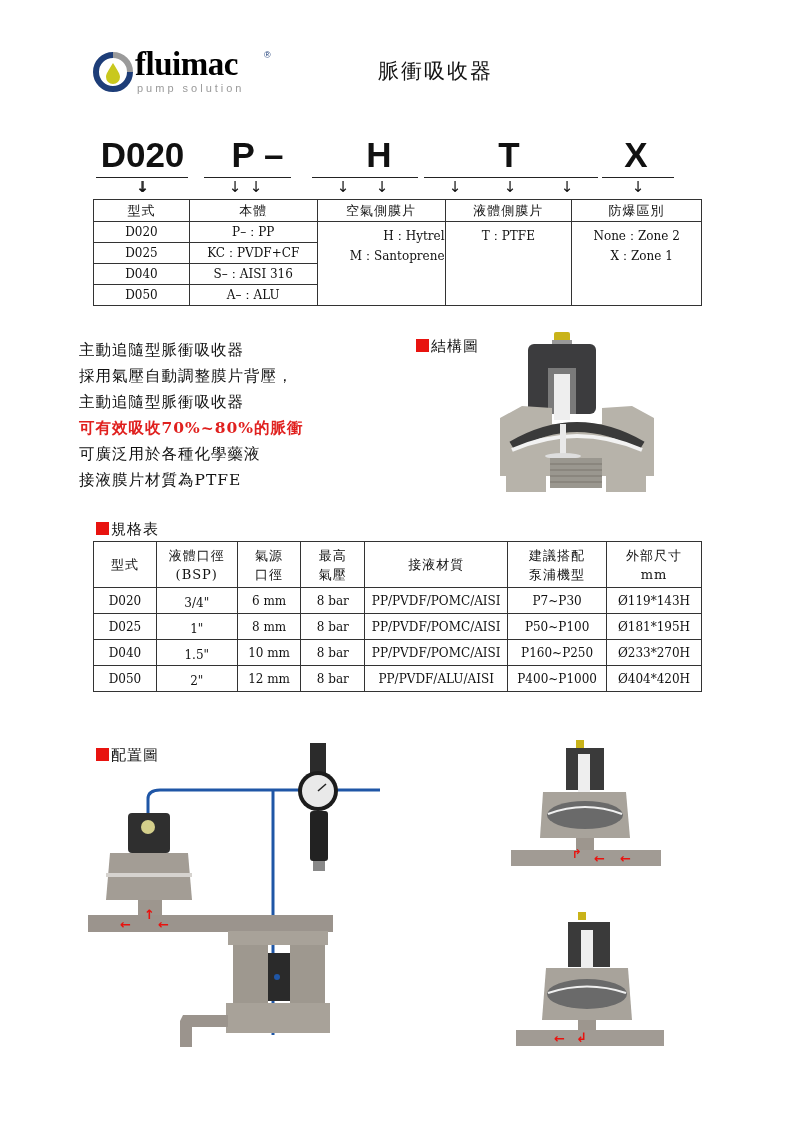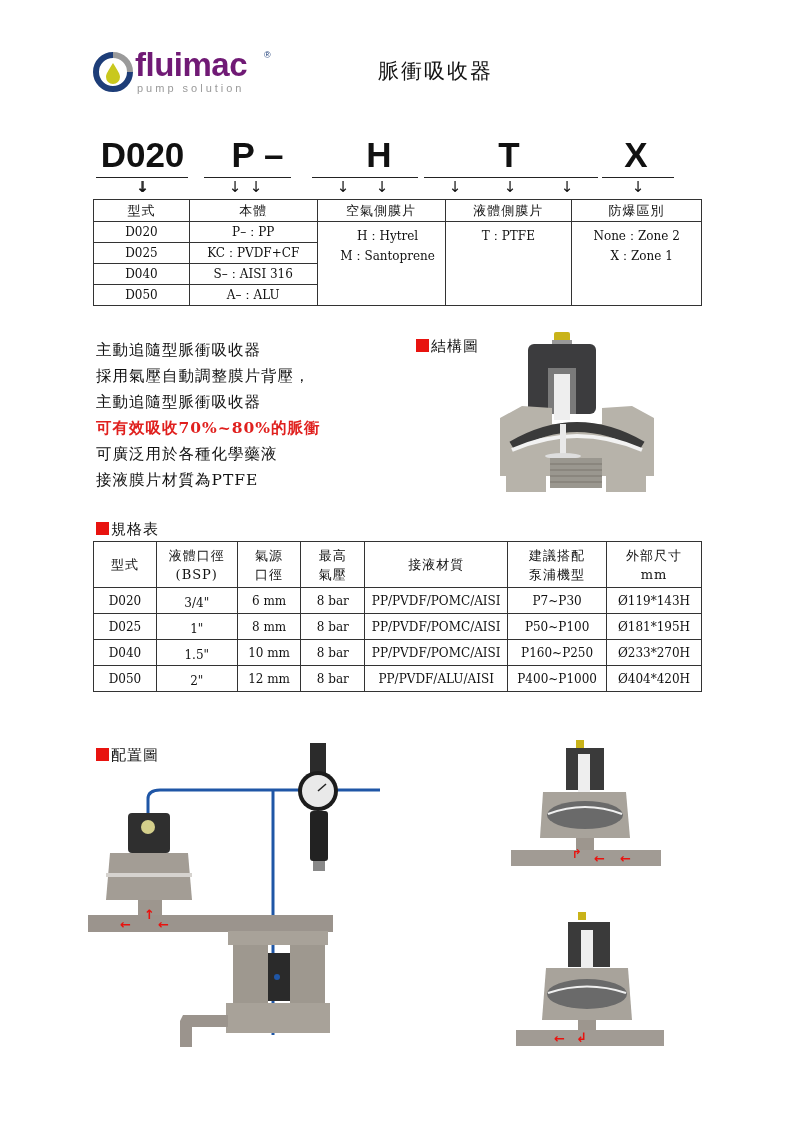--- a/index.html
+++ b/index.html
@@ -2,43 +2,43 @@
 <html><head>
 <meta charset="utf-8">
 <style>
   html, body { margin:0; padding:0; background:#ffffff; }
   body { width:794px; height:1123px; position:relative; overflow:hidden;
          font-family:"DejaVu Serif","Liberation Serif",serif; color:#111; }
   .abs { position:absolute; }
 
   
   .logo { left:93px; top:50px; width:190px; height:46px; }
-  .logo-word { position:absolute; left:42px; top:-4px; font-family:Liberation Sans, sans-serif;
-               font-weight:bold; font-size:33px; color:#701a75; letter-spacing:-0.5px; }
+  .logo-word { position:absolute; left:42px; top:-4px; font-family:Liberation Serif, serif;
+               font-weight:bold; font-size:33px; color:#000000; letter-spacing:-0.5px; }
   .logo-reg { position:absolute; left:171px; top:0px; font-size:9px; color:#1d3d78; font-family:"Liberation Sans",sans-serif; }
   .logo-tag { position:absolute; left:44px; top:32px; font-family:"Liberation Sans",sans-serif;
               font-size:11px; letter-spacing:3px; color:#9a9a9a;text-align:center; }
   .doc-title { left:378px; top:57px; font-size:21px; letter-spacing:2px; }
 
   
   .code { top:135px; font-family:"Liberation Sans","DejaVu Sans",sans-serif; font-weight:bold; font-size:35px; text-align:center; }
   .code-line { height:1px; background:#222; top:177px; }
   .code-arrow { top:178px; font-size:15px; font-family:"DejaVu Sans",sans-serif; width:20px; text-align:center; }
 
   table { border-collapse:collapse; position:absolute; }
   td, th { border:1px solid #333; font-weight:normal; text-align:center; padding:0; }
 
   .t1 { left:93px; top:199px; width:609px; font-size:12px; }
   .t1 th { height:21px; font-size:13px; letter-spacing:1px; }
   .t1 td { height:20px; }
-  .t1 td.stack { vertical-align:top; text-align:center; padding:4px 0 0 13px; line-height:20px; }
+  .t1 td.stack { vertical-align:top; text-align:right; padding:4px 0 0 13px; line-height:20px; }
   .t1 td.stack-c { vertical-align:top; line-height:20px; padding-top:4px; }
 
   
-  .feat { left:96px; top:337px; font-size:15.5px; line-height:26px; letter-spacing:1px; }
+  .feat { left:79px; top:337px; font-size:15.5px; line-height:26px; letter-spacing:1px; }
   .feat .red { color:#e0201e;font-weight:bold; }
   .sec-label { font-size:15px; letter-spacing:1px; }
   .sq { display:inline-block; width:13px; height:13px; background:#e8130f; vertical-align:-1px; margin-right:2px; }
 
   .t2 { left:93px; top:541px; width:609px; font-size:12px; }
   .t2 th { height:45px; font-size:13px; line-height:19px; letter-spacing:1px; }
   .t2 td { height:21px; }
 
   .pipe { background:#9b948d; border-top:1px solid #b8b2ac; border-bottom:1px solid #7b746d; }
   .arrow-red { color:#e8130f; font-family:"DejaVu Sans",sans-serif; font-weight:bold; }

